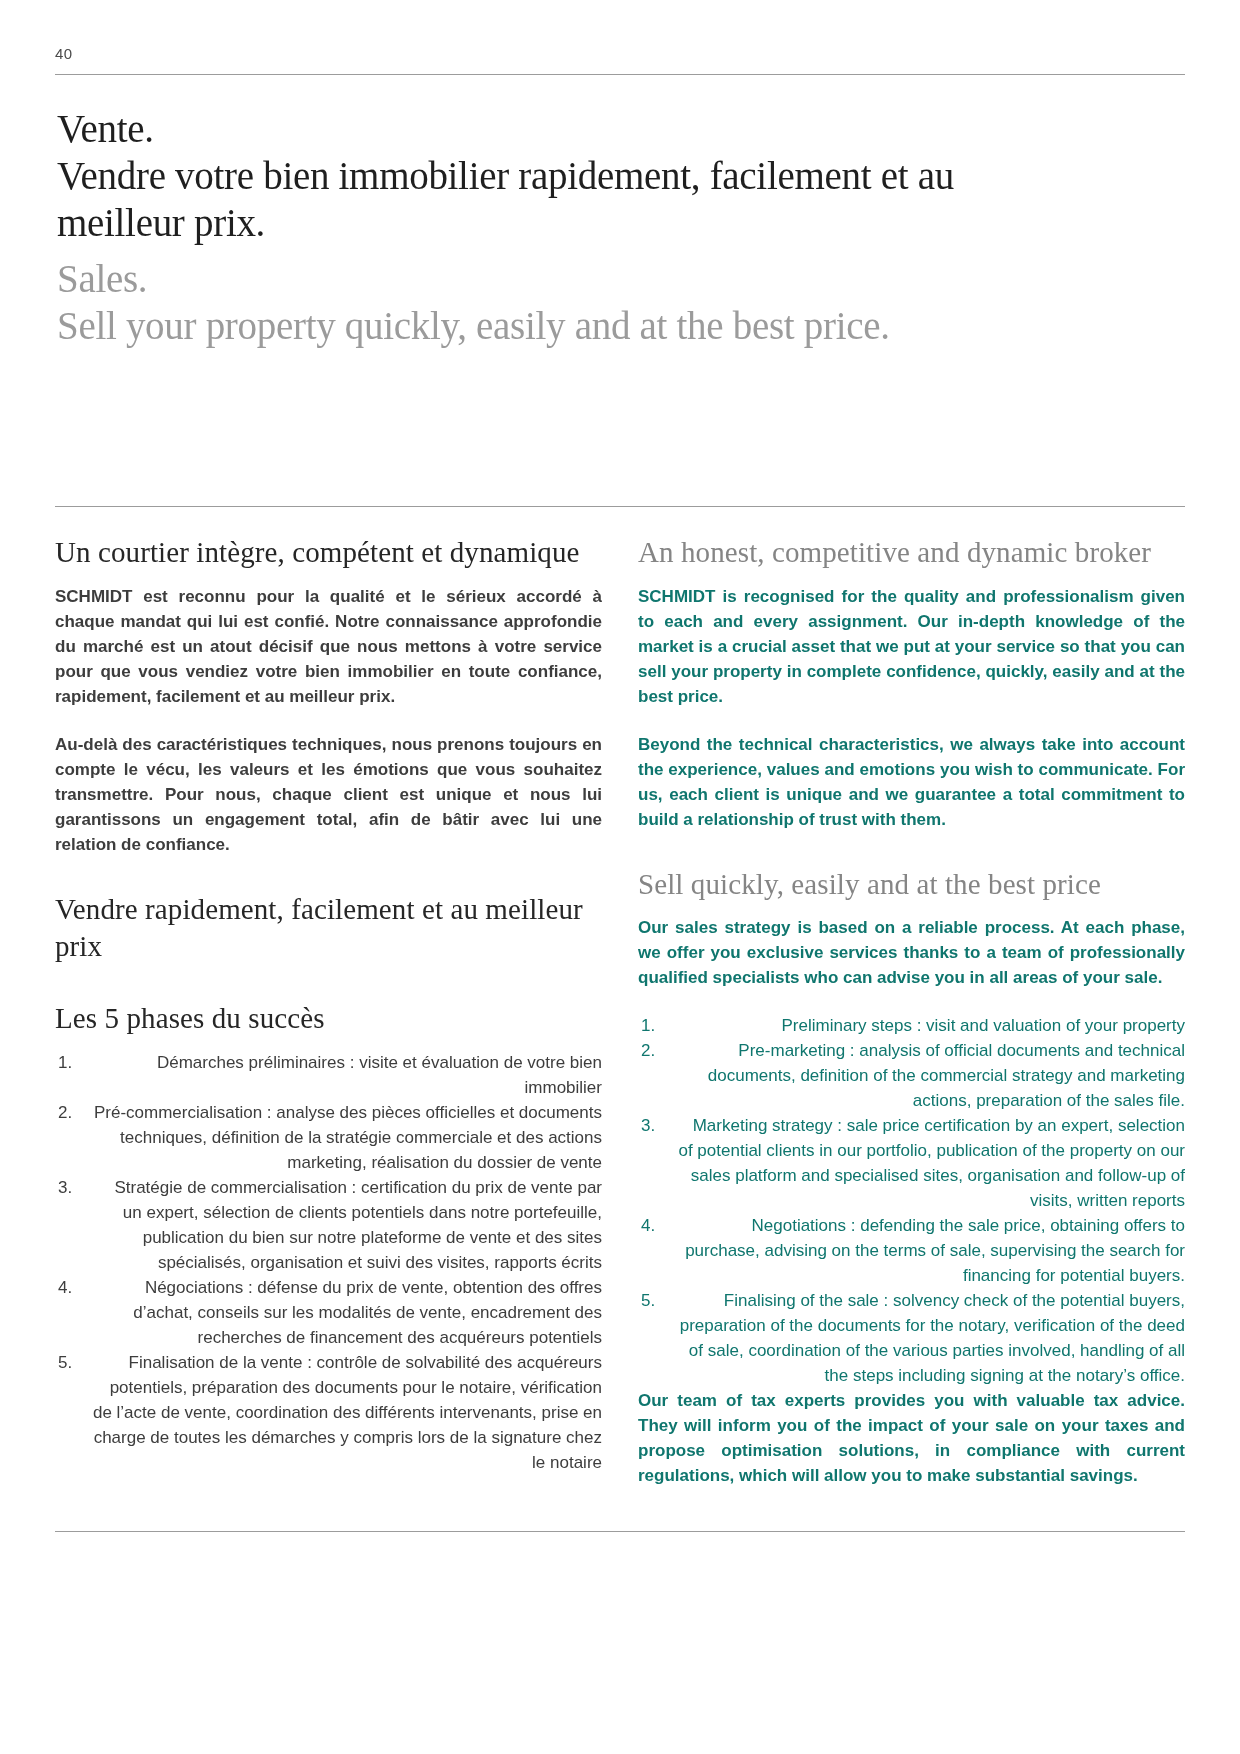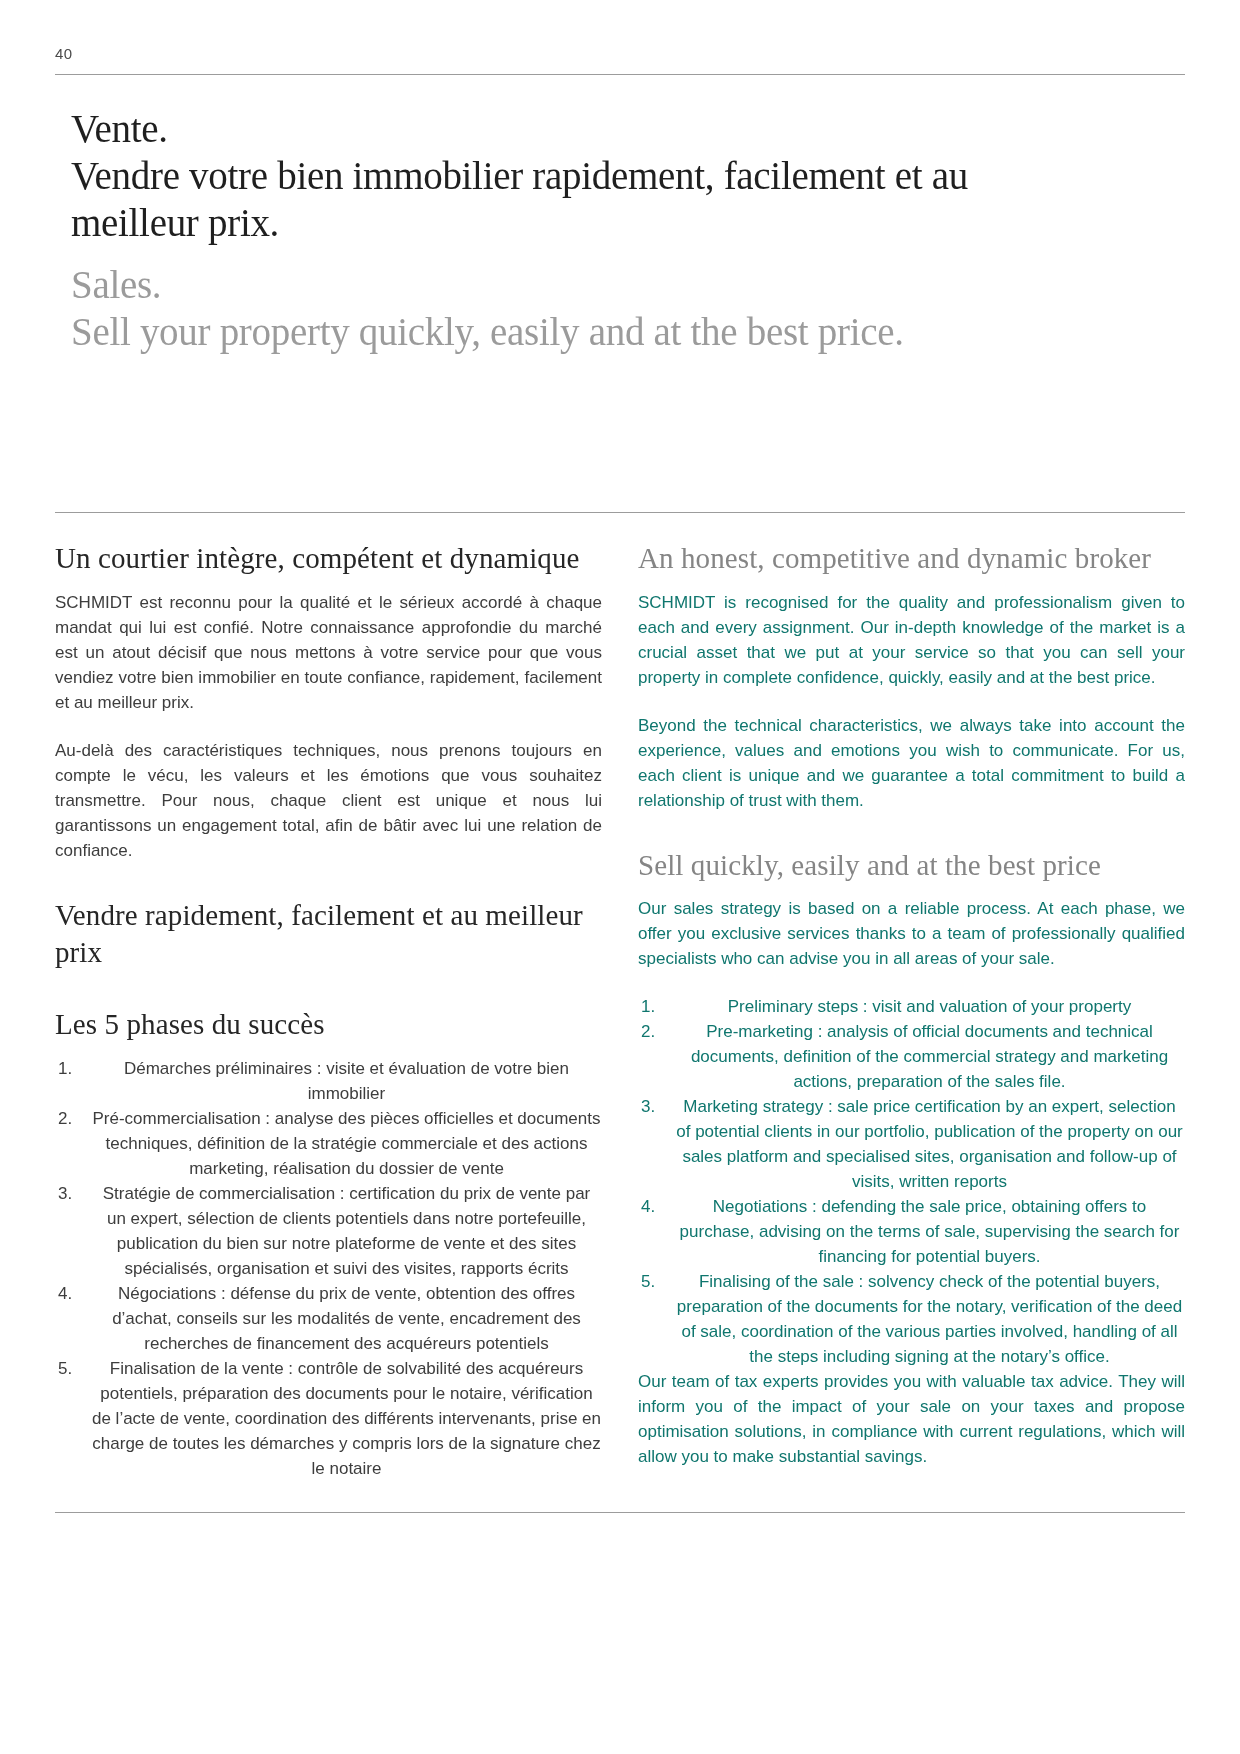--- a/index.html
+++ b/index.html
@@ -30,21 +30,21 @@
     margin: 0;
     height: 0;
   }
   .title {
     font-family: "Liberation Serif", "DejaVu Serif", serif;
     font-weight: 400;
     font-size: 39px;
     line-height: 1.2;
     letter-spacing: -0.3px;
     white-space: pre-line;
-    margin: 16px;
+    margin: 2px;
   }
   .title.fr { color: #1f1f1f; margin-top: 31px; }
   .title.en { color: #9b9b9b; margin-top: 10px; }
   .mid-rule { margin-top: 156px; }
   .columns {
     display: flex;
     gap: 36px;
     margin-top: 27px;
   }
   .col { flex: 1 1 0; min-width: 0; }
@@ -55,34 +55,35 @@
     line-height: 1.3;
     letter-spacing: 0.1px;
     margin: 34px 0 12px 0;
   }
   .col h2:first-child { margin-top: 0; }
   .col p {
     font-size: 17px;
     line-height: 25px;
     margin: 0 0 23px 0;
     text-align: justify;
+    font-weight: bold;
   }
   .col ol {
     margin: 0;
     padding: 0;
     counter-reset: li;
   }
   .col ol li {
     list-style: none;
     counter-increment: li;
     position: relative;
     padding-left: 36px;
     font-size: 17px;
     line-height: 25px;
-    text-align: center;
+    text-align: right;
   }
   .col ol li::before {
     content: counter(li) ".";
     position: absolute;
     left: 3px;
     top: 0;
   }
   .col-fr h2 { color: #262626; }
   .col-fr p, .col-fr ol li { color: #3d3d3d; }
   .col-en h2 { color: #858585; }

